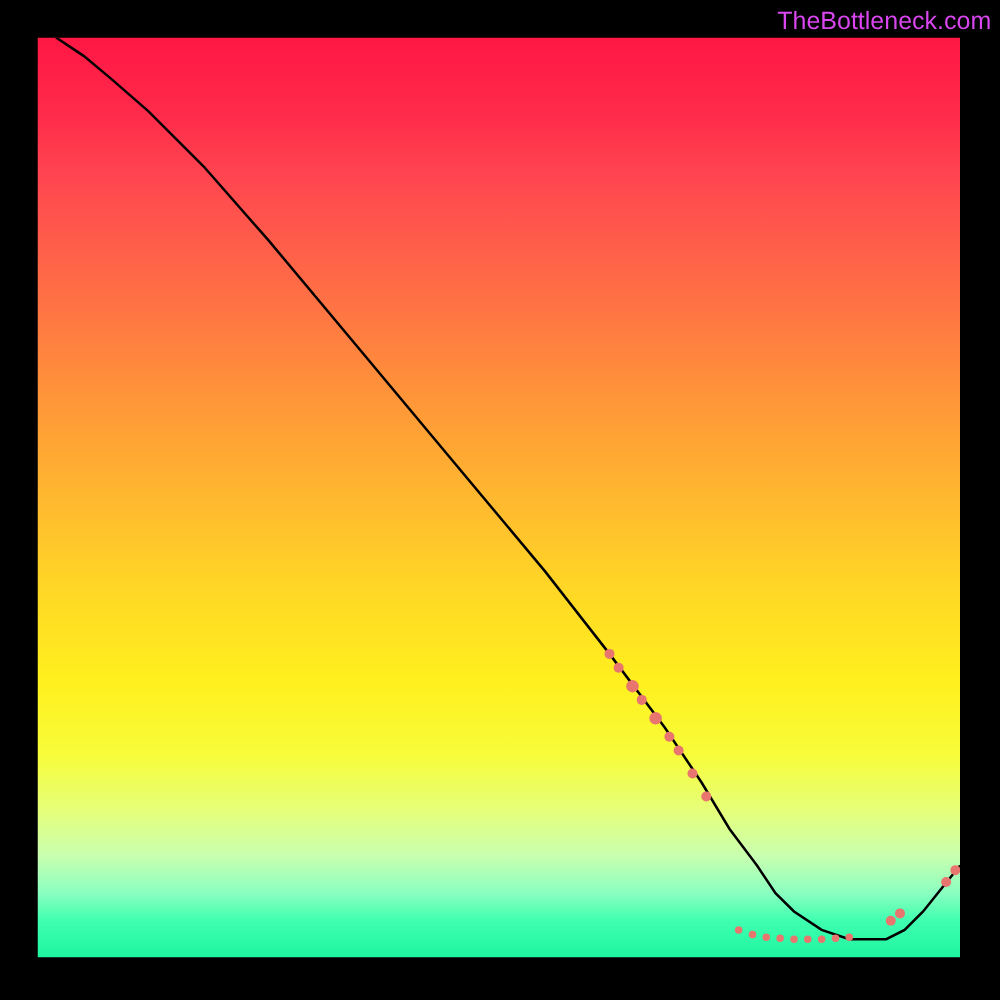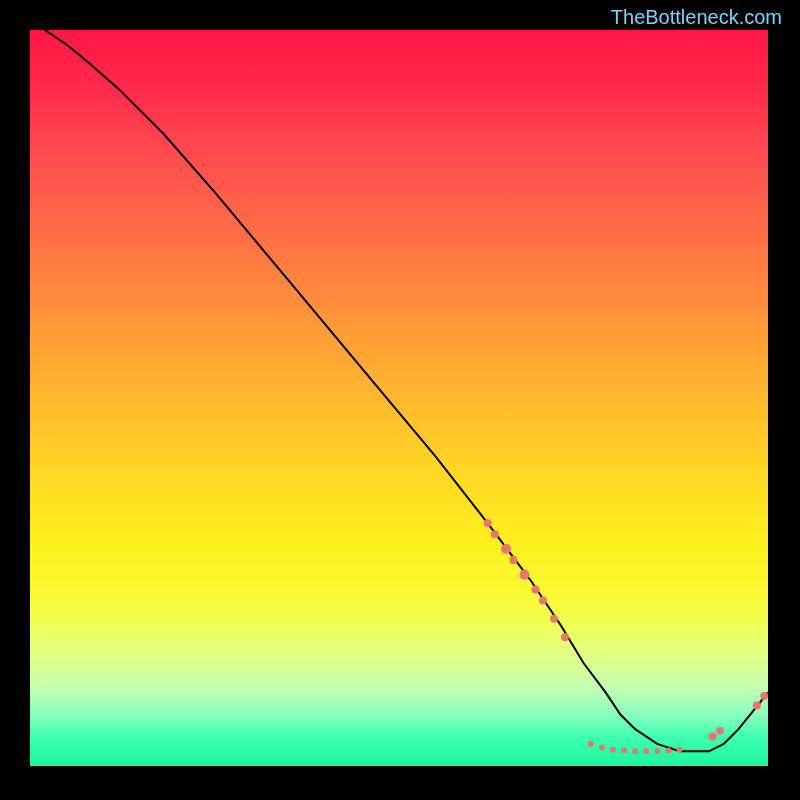--- a/index.html
+++ b/index.html
@@ -6,22 +6,22 @@
   body {
     width: 800px;
     height: 800px;
     background: #000;
     position: relative;
     font-family: Arial, sans-serif;
   }
   .watermark {
     position: absolute;
     top: 6px;
-    right: 18px;
-    color: #7dd3fc;
+    right: 7px;
+    color: #d946ef;
     font-size: 20px;
     font-weight: 400;
     z-index: 10;
   }
   .plot-area {
     position: absolute;
     left: 30px;
     top: 30px;
     width: 738px;
     height: 736px;

